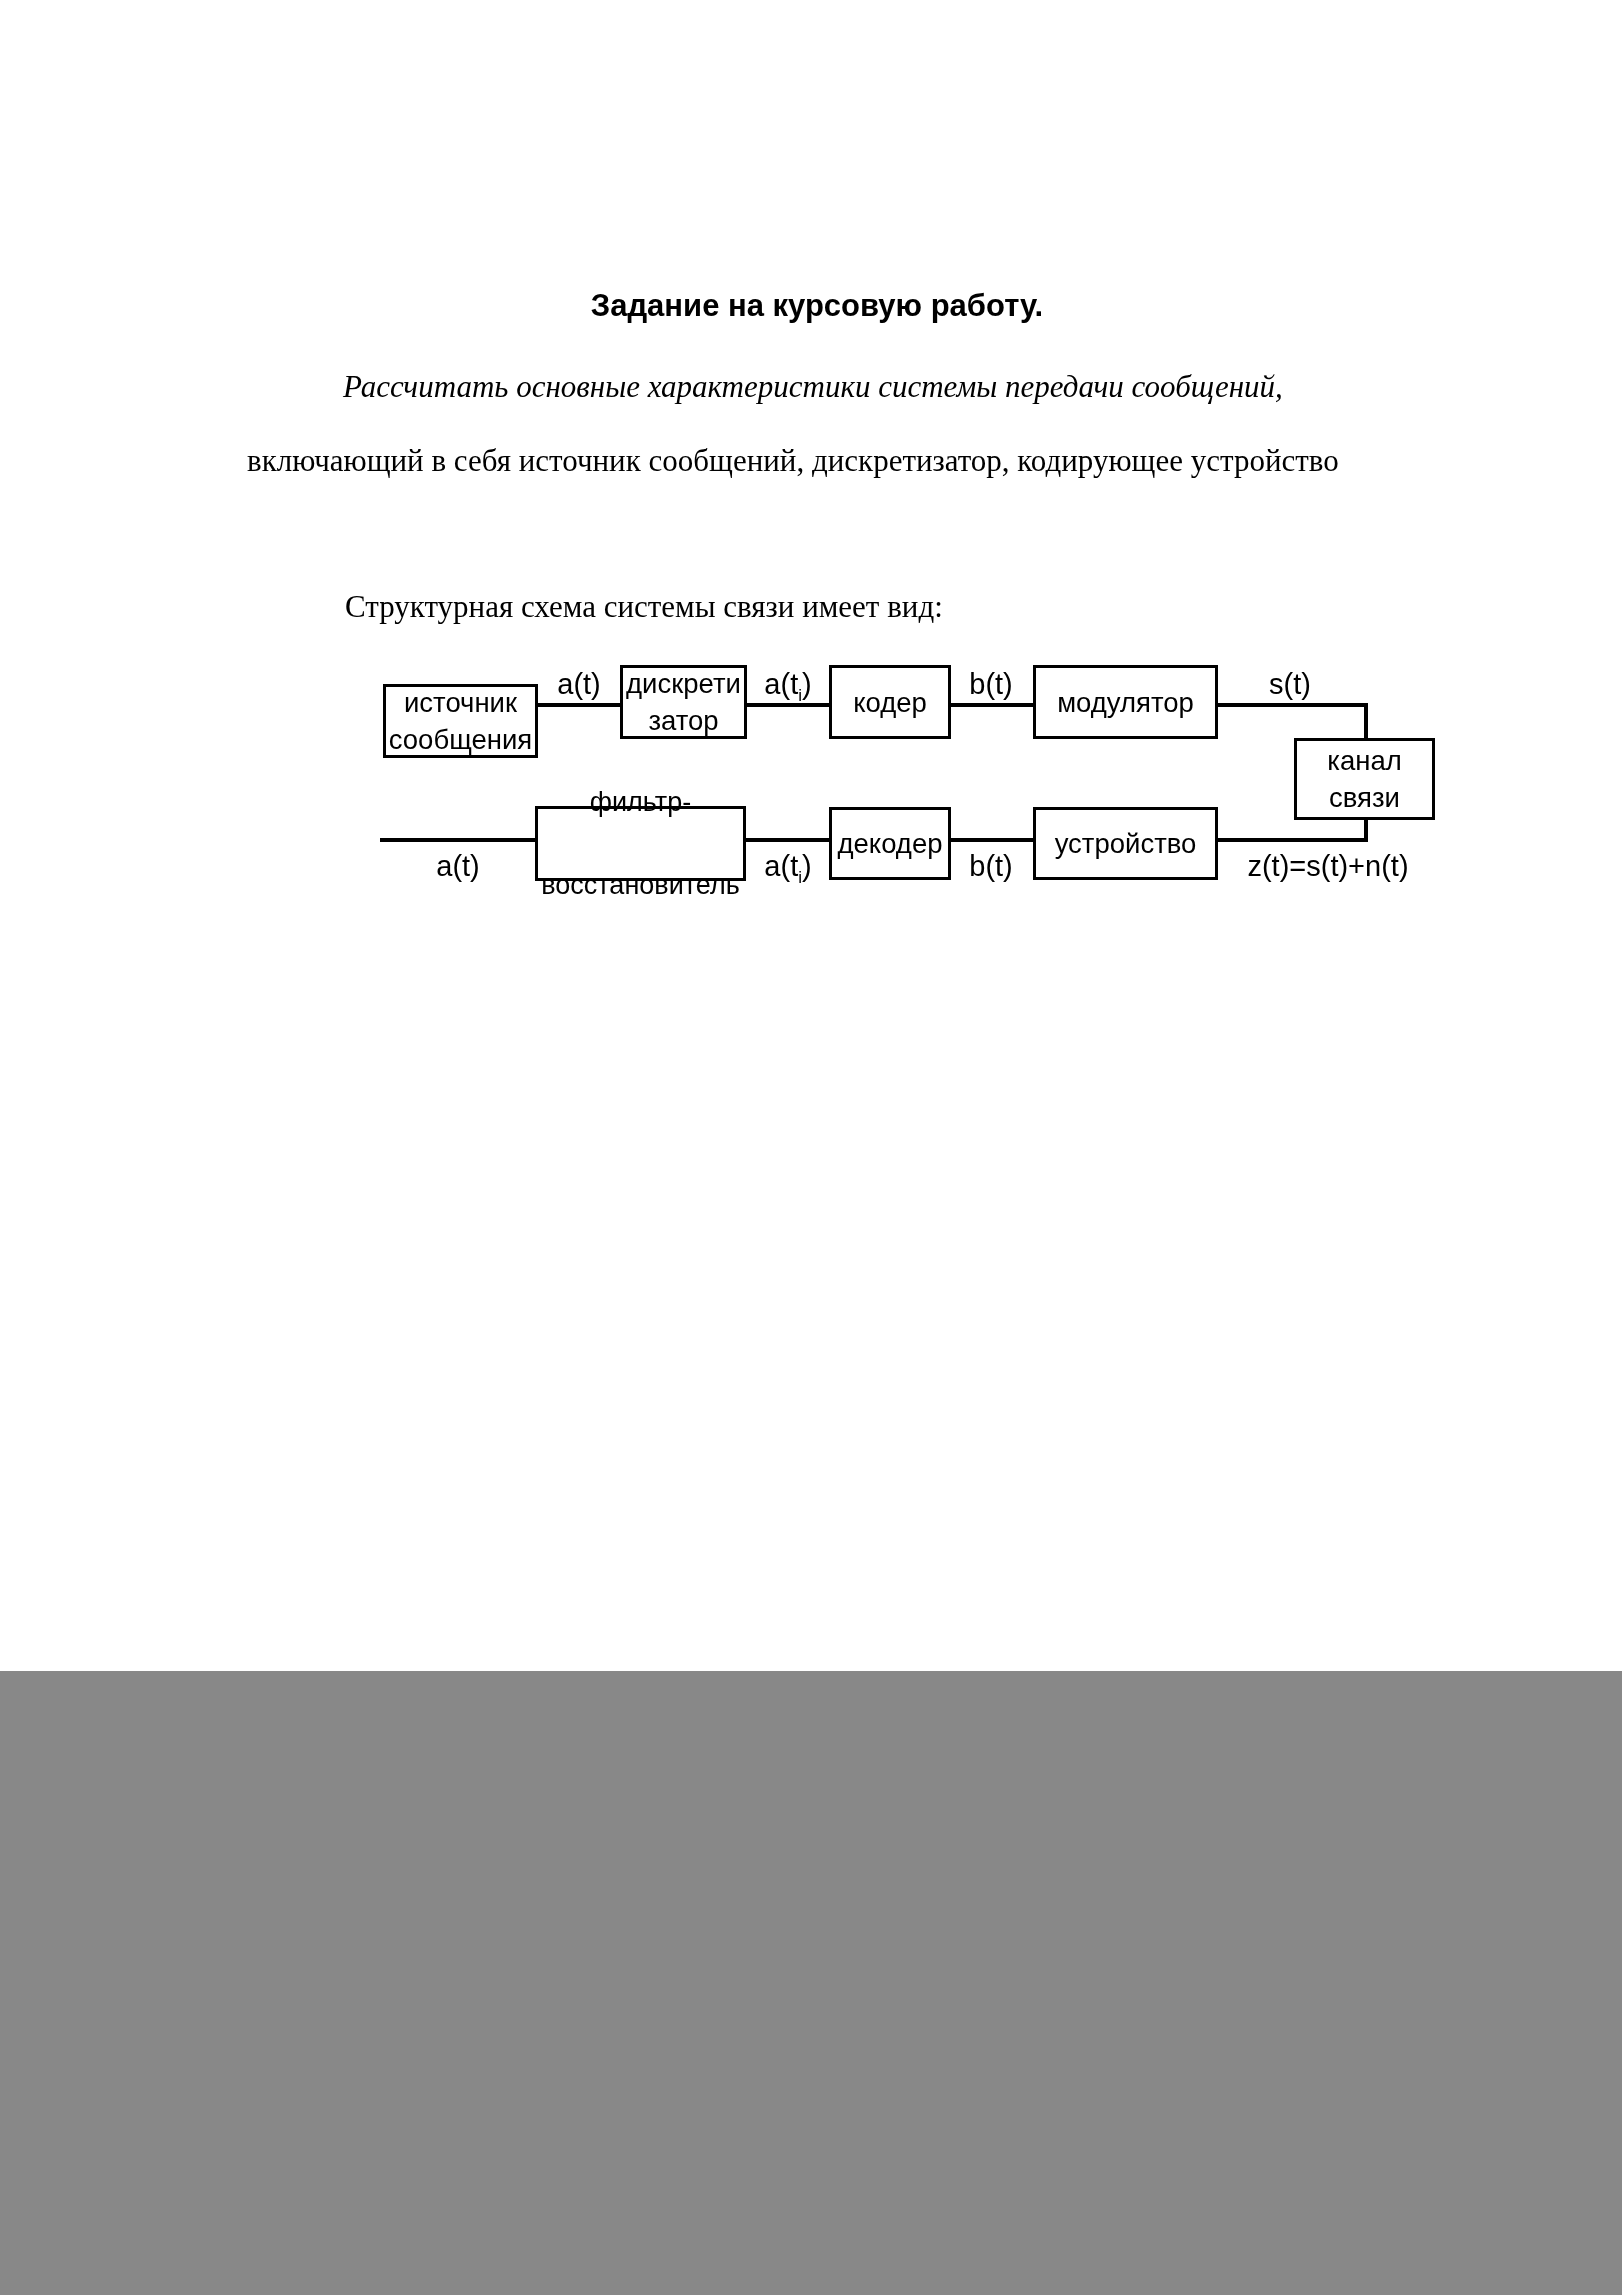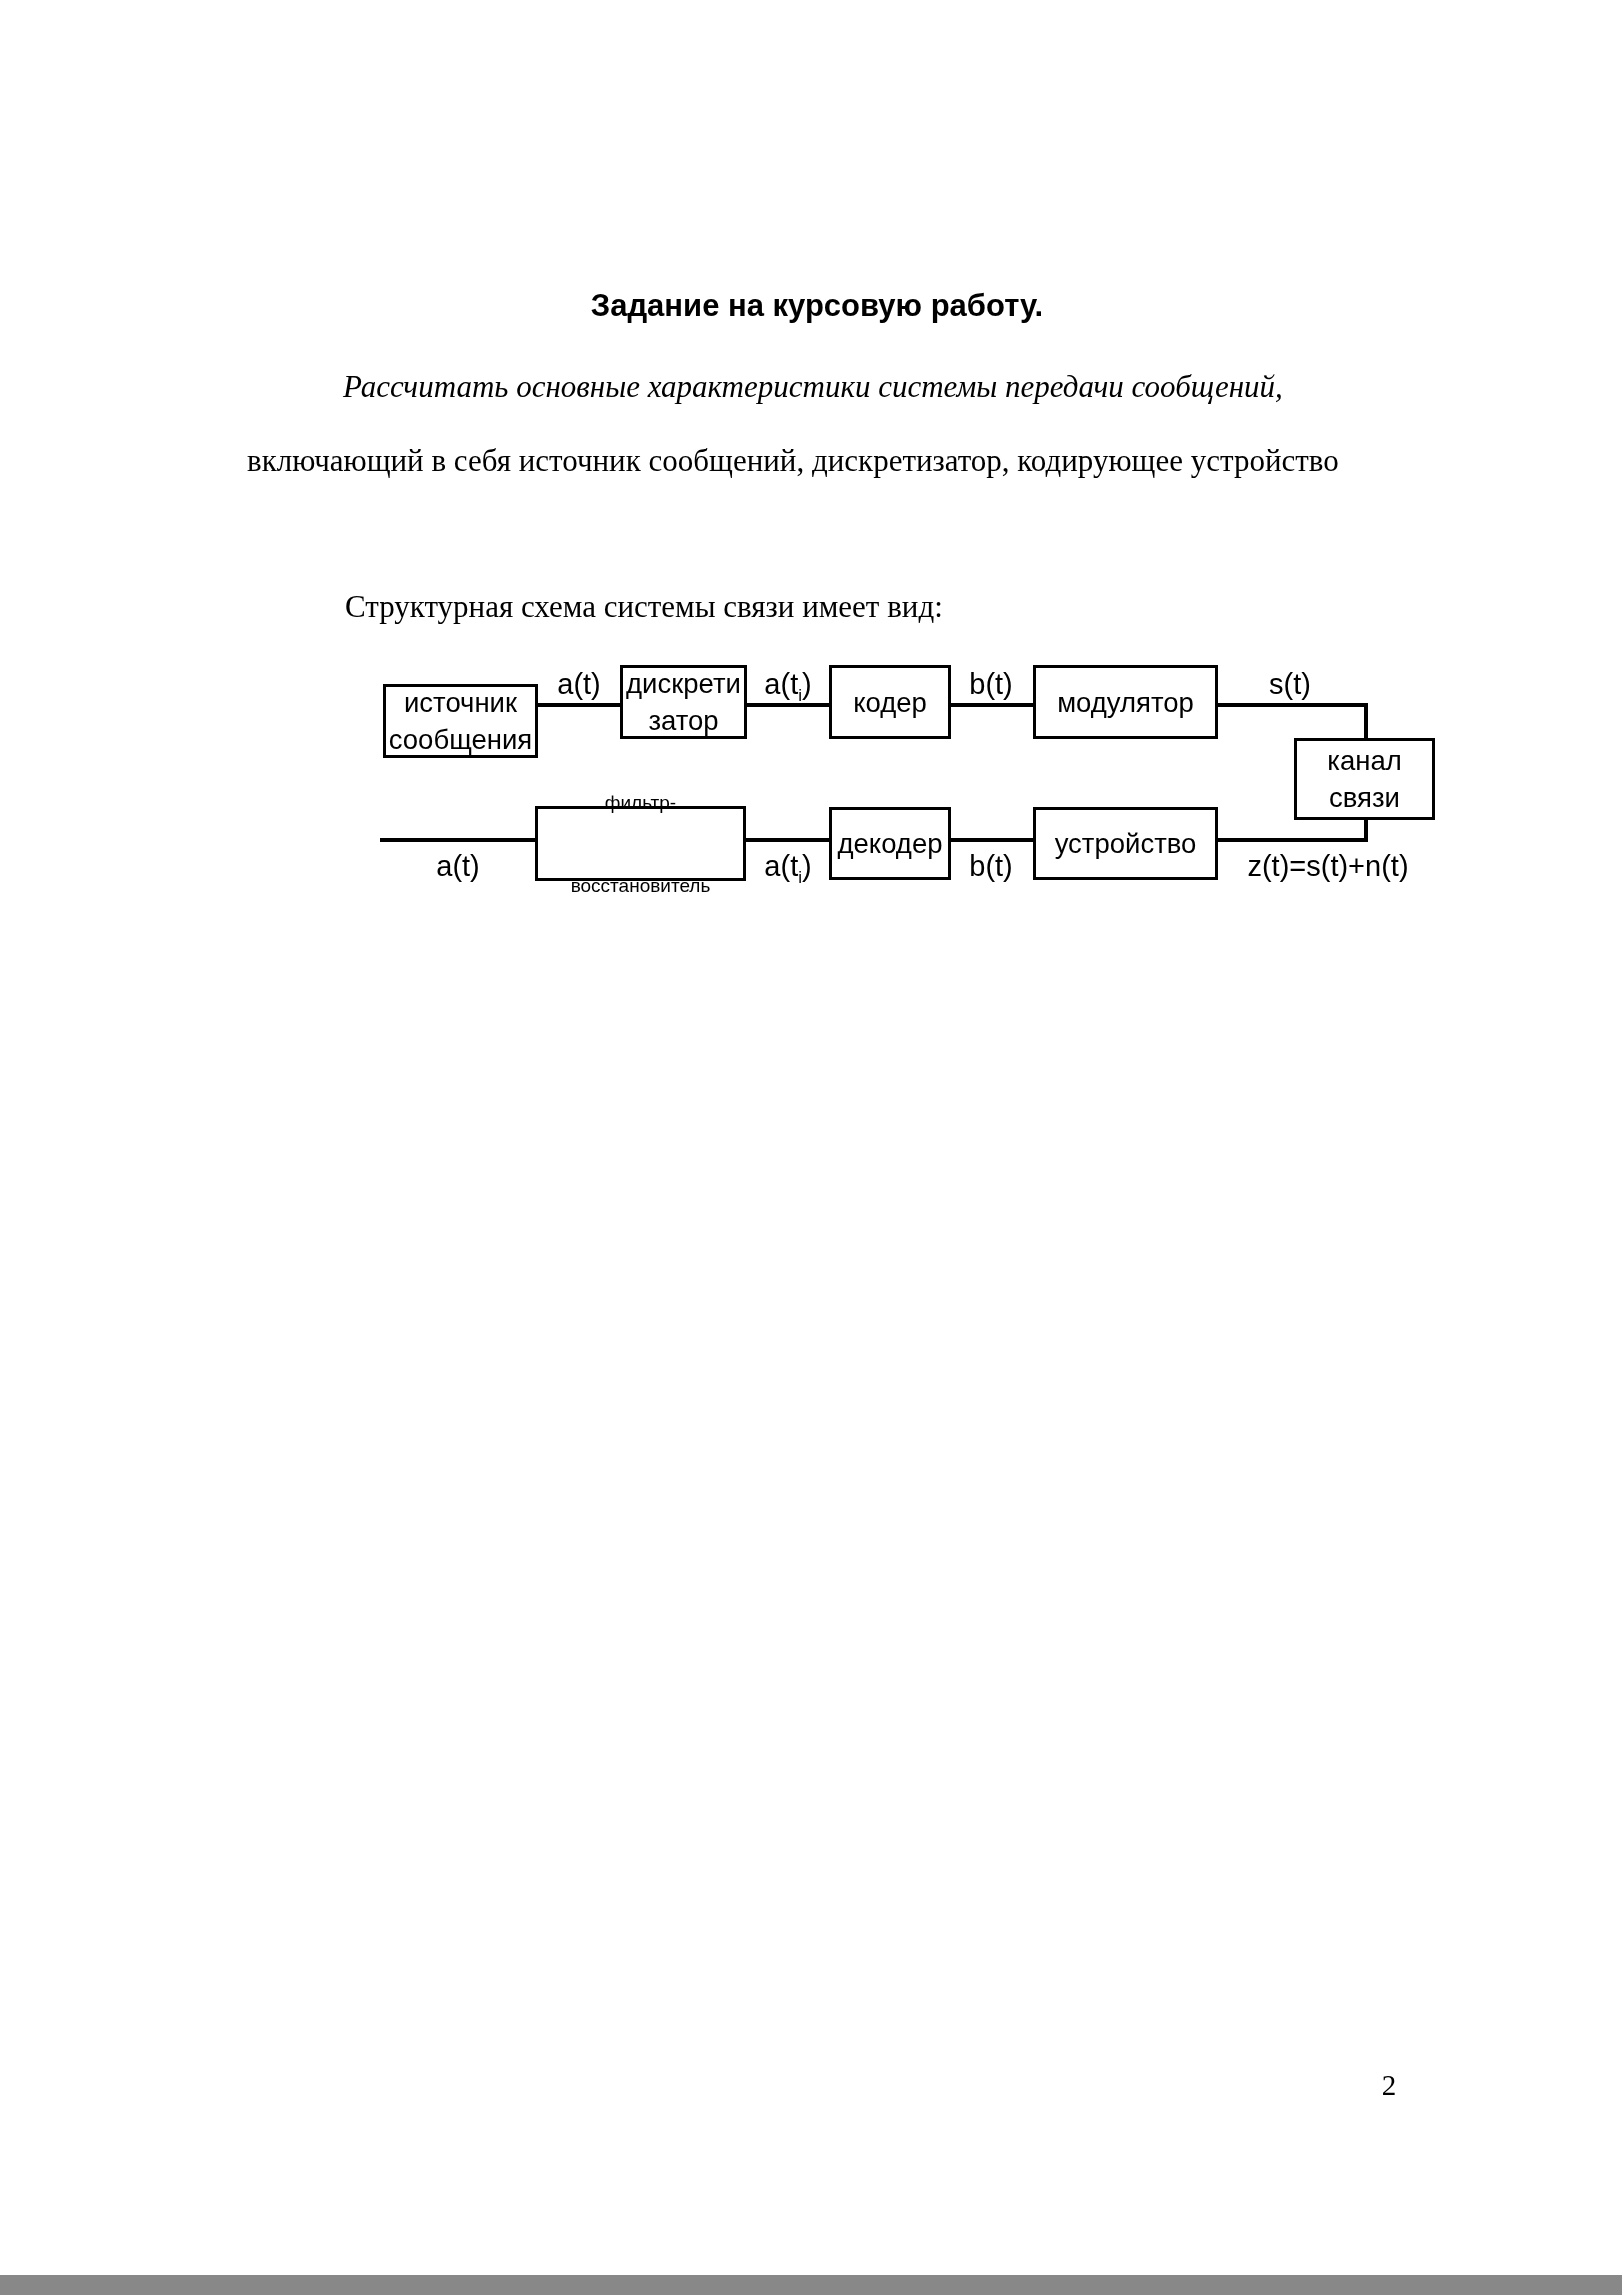--- a/index.html
+++ b/index.html
@@ -1,18 +1,18 @@
 <!DOCTYPE html>
 <html style="font-size:10.5px"><head>
 <meta charset="utf-8">
 <style>
   html,body { margin:0; padding:0; background:#888; }
   .page {
     position:relative;
-    width:1623px; height:2275px;
+    width:1623px; height:1671px;
     background:#ffffff;
     color:#000000;
     font-family:"Liberation Serif", serif;
     overflow:hidden;
   }
   
   .title {
     position:absolute;
     left:247px; top:288px; width:1140px;
     text-align:center;
@@ -47,21 +47,21 @@
     font-family:"Liberation Sans", sans-serif;
     font-size:27.5px;
     line-height:37px;
     white-space:nowrap;
   }
   #box-source      { left:383px;  top:684px; width:155px; height:74px; }
   #box-sampler     { left:620px;  top:665px; width:127px; height:74px; }
   #box-coder       { left:829px; top:665px; width:122px; height:74px; }
   #box-modulator   { left:1033px; top:665px; width:185px; height:74px; }
   #box-channel     { left:1294px; top:738px; width:141px; height:82px;text-align:right; }
-  #box-filter      { left:535px;  top:806px; width:211px; height:75px; font-size:19px; line-height:35px;gap:48px; }
+  #box-filter      { left:535px;  top:806px; width:211px; height:75px; font-size:27px; line-height:35px;gap:48px; }
   #box-decoder     { left:829px; top:807px; width:122px; height:73px; }
   #box-demodulator { left:1033px; top:807px; width:185px; height:73px; }
 
   
   .hline, .vline { position:absolute; background:#000; }
   #c-src-smp  { left:538px;  top:703px; width:82px; height:3.9px; }
   #c-smp-cod  { left:747px; top:703px; width:82px; height:3.9px; }
   #c-cod-mod  { left:951px; top:703px; width:82px; height:3.9px; }
   #c-mod-cor  { left:1217px; top:703px; width:151px; height:3.9px; }
   #c-cor-chn  { left:1364px; top:703px; width:3.9px;  height:35px; }

